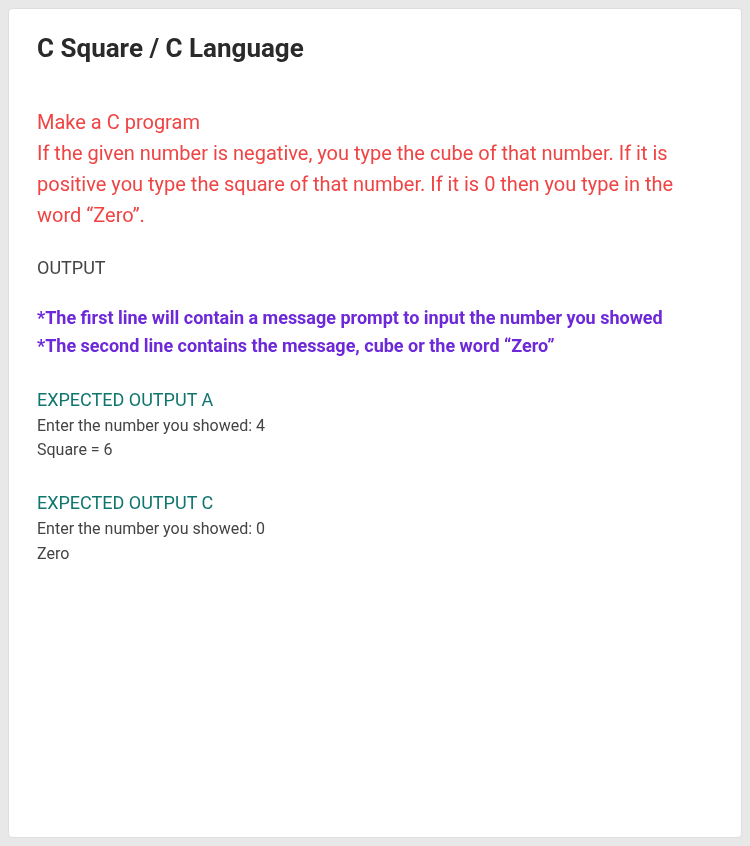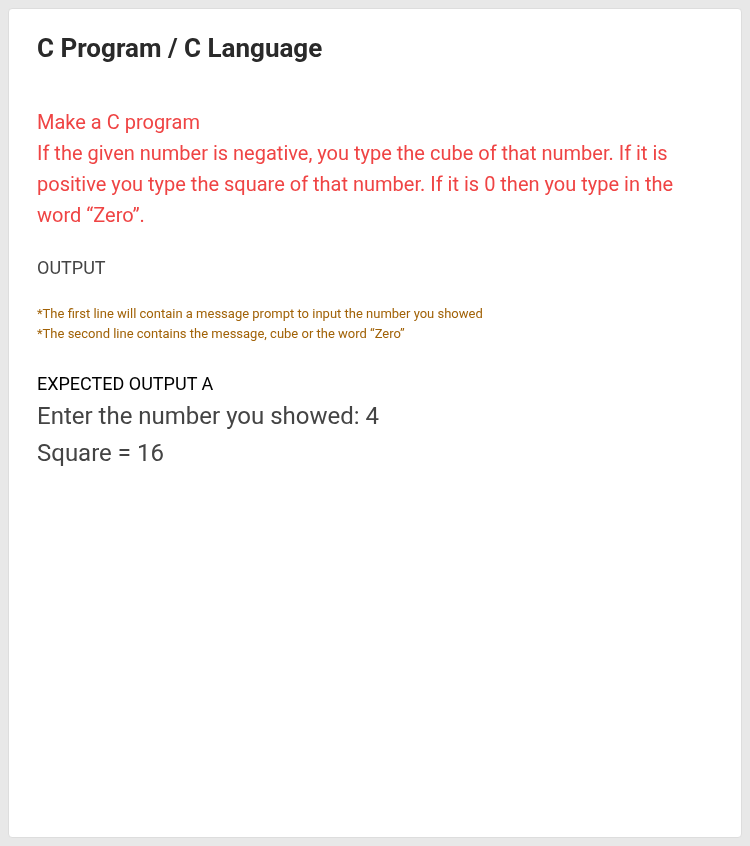--- a/index.html
+++ b/index.html
@@ -39,58 +39,64 @@
       font-size: 18px;
       color: #444;
       margin-bottom: 2px;
     }
     .numbered-item {
       font-size: 18px;
       color: #444;
       padding-left: 22px;
     }
     .note {
-      font-size: 13px;
+      font-size: 18px;
       line-height: 1.55;
-      color: #a16207;
+      color: #6d28d9;
+      font-weight: bold;
     }
     .output-block {
       margin-bottom: 26px;
     }
     .output-header {
       font-size: 18px;
-      color: #000000;
+      color: #0f766e;
       line-height: 1.55;
     }
     .output-line {
-      font-size: 24px;
+      font-size: 16px;
       color: #444;
       line-height: 1.55;
     }
   </style>
 </head>
 <body>
 
 <div class="card">
-  <h1 class="title">C Program / C Language</h1>
+  <h1 class="title">C Square / C Language</h1>
 
   <div class="section">
     <div class="body-text">Make a C program</div>
     <div class="body-text">If the given number is negative, you type the cube of that number. If it is positive you type the square of that number. If it is 0 then you type in the word “Zero”.</div>
   </div>
 
   <div class="section">
     <div class="input-label">OUTPUT</div>
   </div>
 
   <div class="section">
     <div class="note">*The first line will contain a message prompt to input the number you showed</div>
     <div class="note">*The second line contains the message, cube or the word “Zero”</div>
   </div>
 
   <div class="output-block">
     <div class="output-header">EXPECTED OUTPUT A</div>
     <div class="output-line">Enter the number you showed: 4</div>
-    <div class="output-line">Square = 16</div>
+    <div class="output-line">Square = 6</div>
   </div>
 
 
+  <div class="output-block">
+    <div class="output-header">EXPECTED OUTPUT C</div>
+    <div class="output-line">Enter the number you showed: 0</div>
+    <div class="output-line">Zero</div>
+  </div>
 </div>
 
 </body></html>

